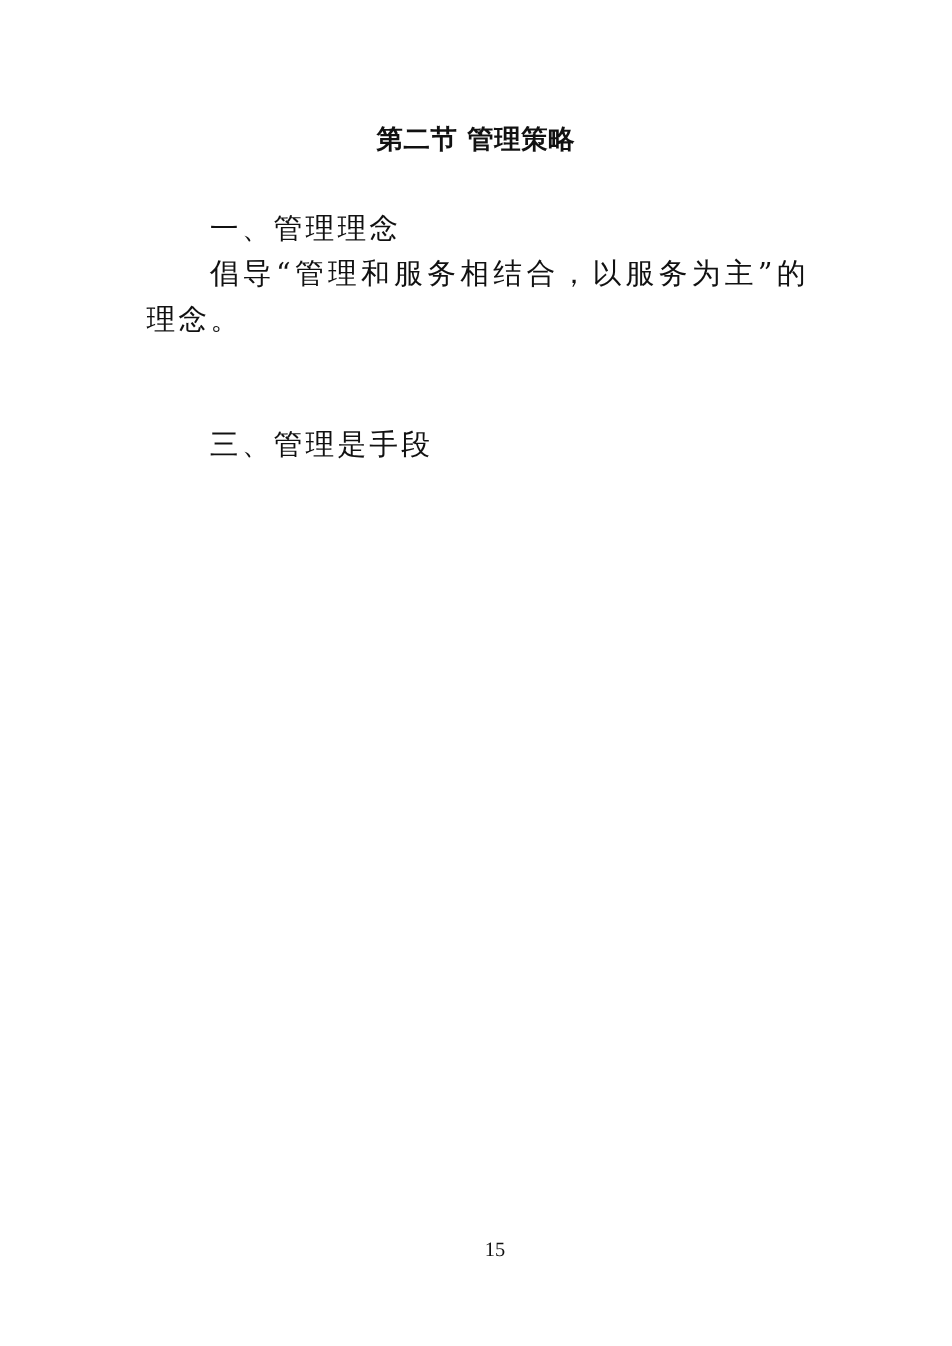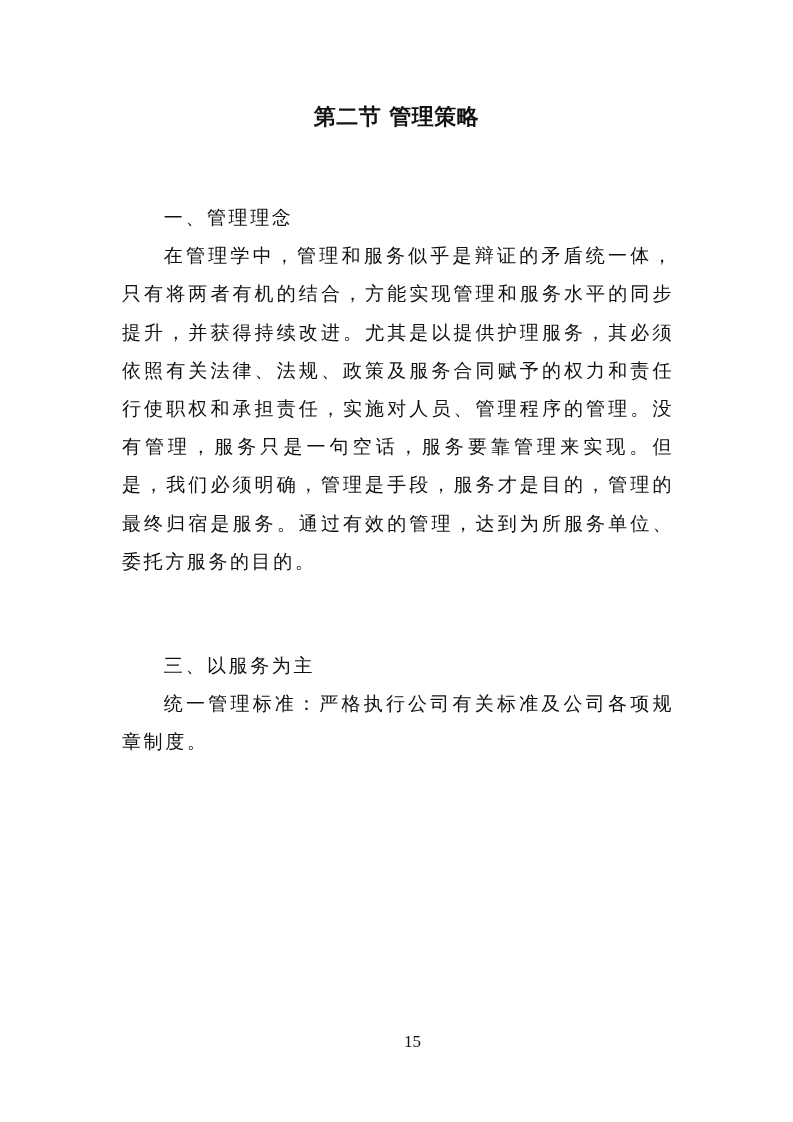--- a/index.html
+++ b/index.html
@@ -32,25 +32,24 @@
       font-weight: bold;
       font-size: 22px;
       line-height: 30px;
       letter-spacing: 0.5px;
     }
     .body {
       position: absolute;
       top: 171px;
       left: 122px;
       width: 552px;
-      font-size: 19px;
+      font-size: 24px;
       line-height: 38.2px;
       letter-spacing: 2.6px;
       text-align: justify;
-      margin-top: 27px;
     }
     .body p {
       margin: 0;
       text-indent: 2.2em;
     }
     .body p.heading {
       text-indent: 2.2em;
     }
     .body .gap {
       height: 32.8px;
@@ -68,25 +67,24 @@
     }
   </style>
 </head>
 <body>
 
 <div class="page">
   <div class="title">第二节  管理策略</div>
 
   <div class="body">
     <p class="heading">一、管理理念</p>
-    <p>在管理学中，管理和服务似乎是辩证的矛盾统一体，只有将两者有机的结合，方能实现管理和服务水平的同步提升，并获得持续改进。尤其是以提供护理服务，其必须依照有关法律、法规、政策及服务合同赋予的权力和责任行使职权和承担责任，实施对人员、管理程序的管理。没有管理，服务只是一句空话，服务要靠管理来实现。但是，我们必须明确，管理是手段，服务才是目的，管理的最终归宿是服务。通过有效的管理，达到为所服务单位、委托方服务的目的。</p>
+    <p>倡导“管理和服务相结合，以服务为主”的理念。</p>
 
     <div class="gap"></div>
 
 
     <div class="gap"></div>
 
-    <p class="heading">三、以服务为主</p>
-    <p>统一管理标准：严格执行公司有关标准及公司各项规章制度。</p>
+    <p class="heading">三、管理是手段</p>
   </div>
 
   <div class="pagenum">15</div>
 </div>
 
 </body></html>

